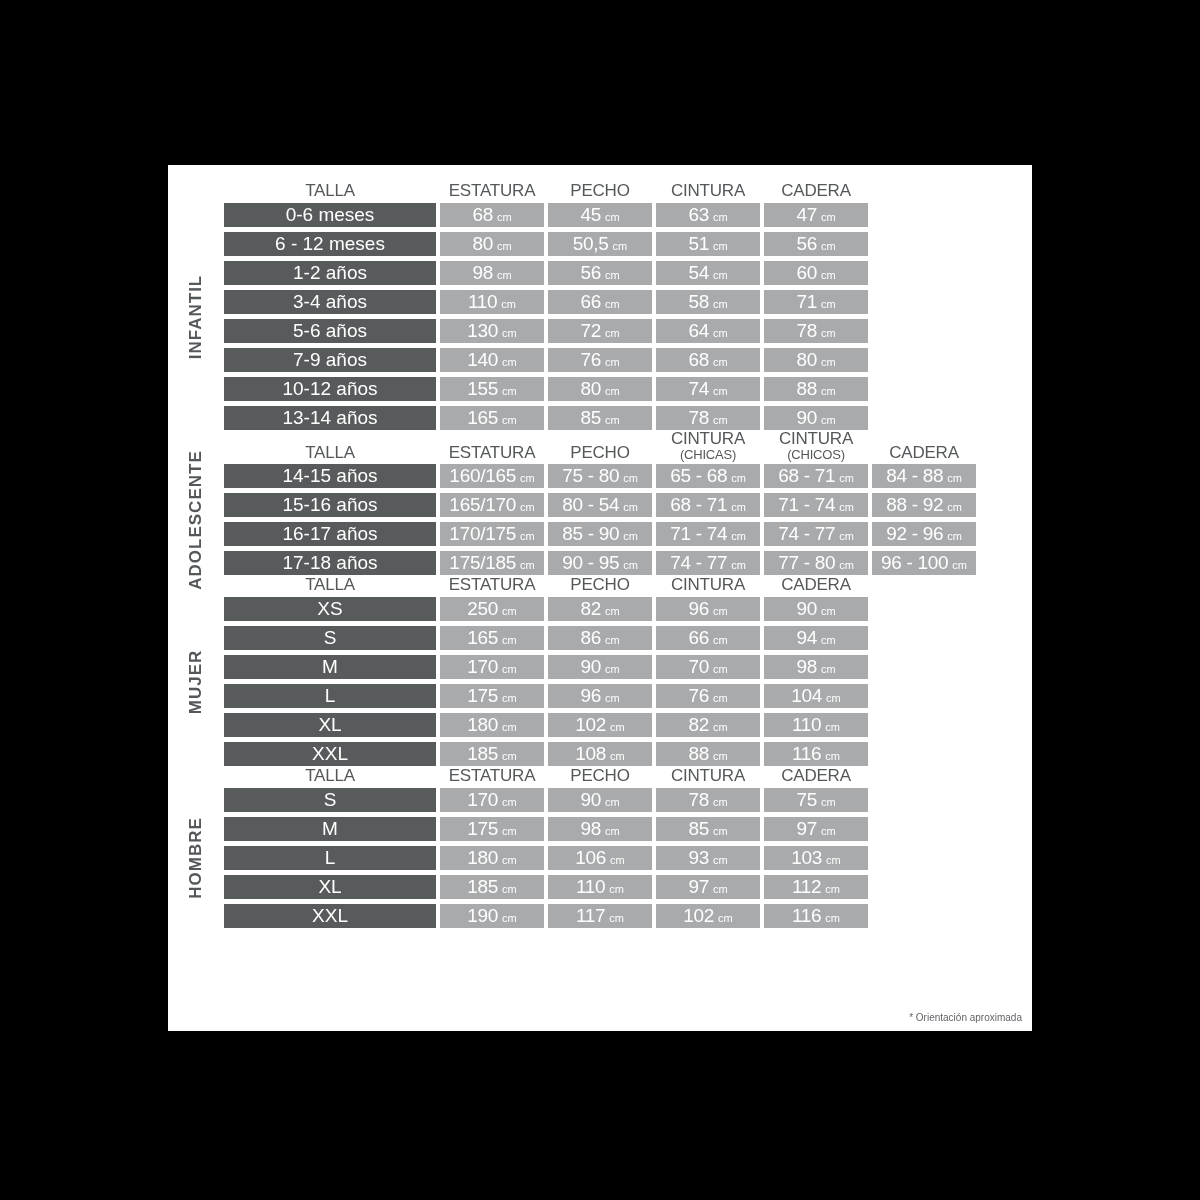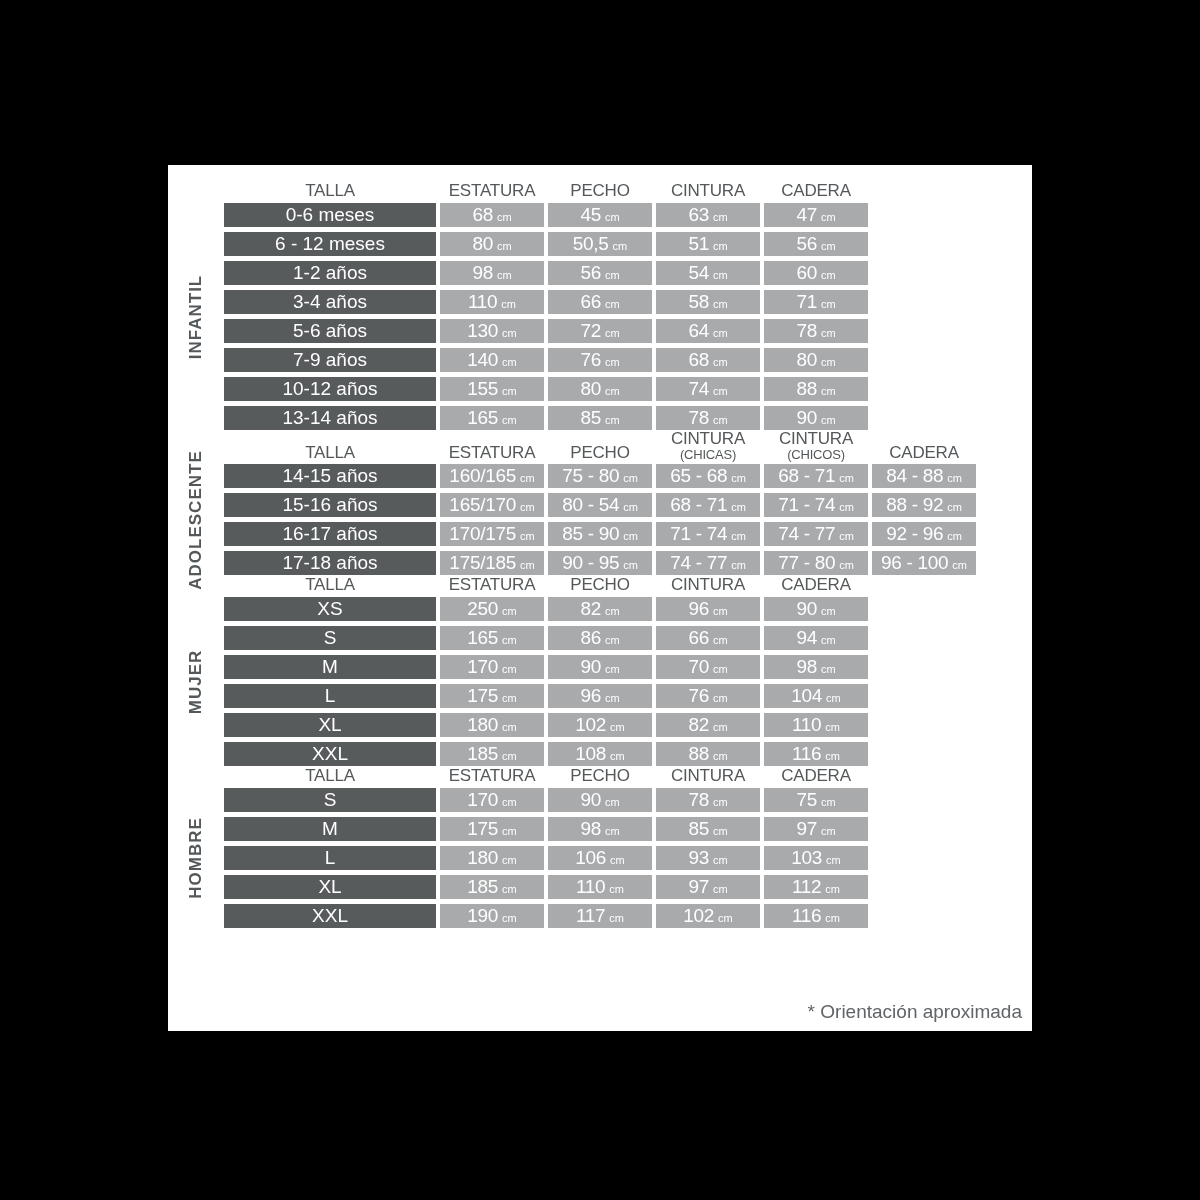--- a/index.html
+++ b/index.html
@@ -79,21 +79,21 @@
   }
   .cell.light .unit{
     font-size:11px;
     margin-left:4px;
     align-self:flex-end;
     padding-bottom:4px;
   }
   .footnote{
     position:absolute;
     right:10px;bottom:8px;
-    font-size:19px;
+    font-size:10px;
     color:#606468;
     text-align:right;
   }
 </style>
 </head>
 <body>
 
 <div class="panel">
   <div id="sections">
       <div class="section">

